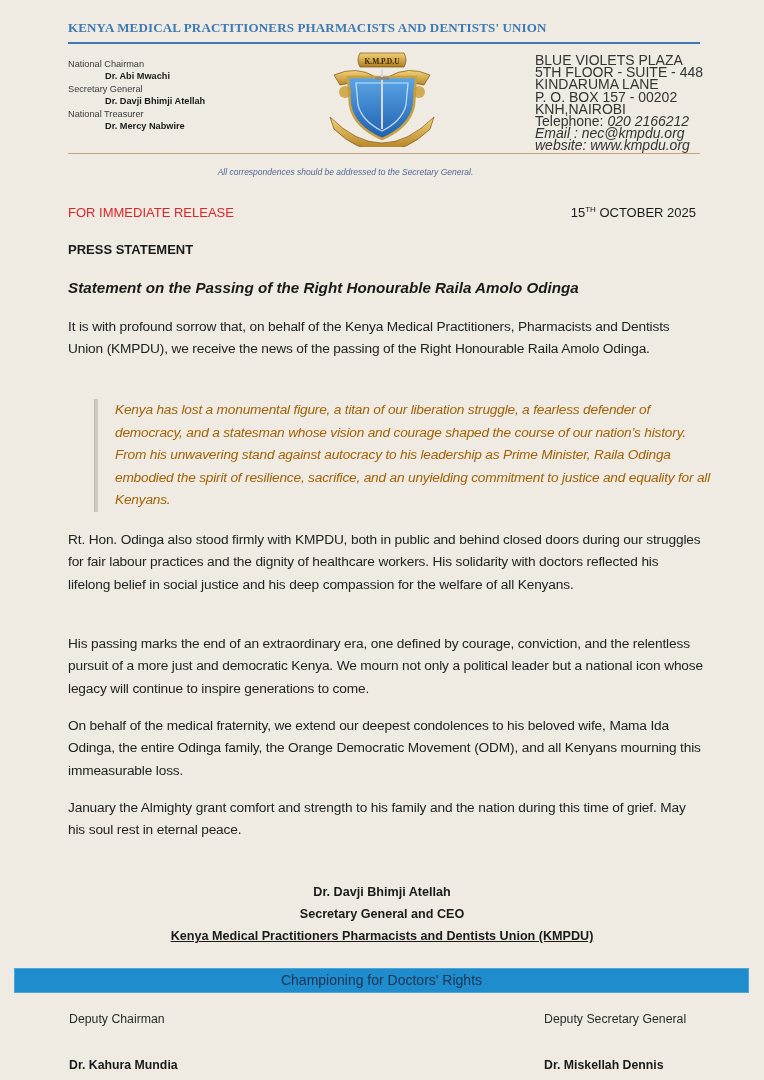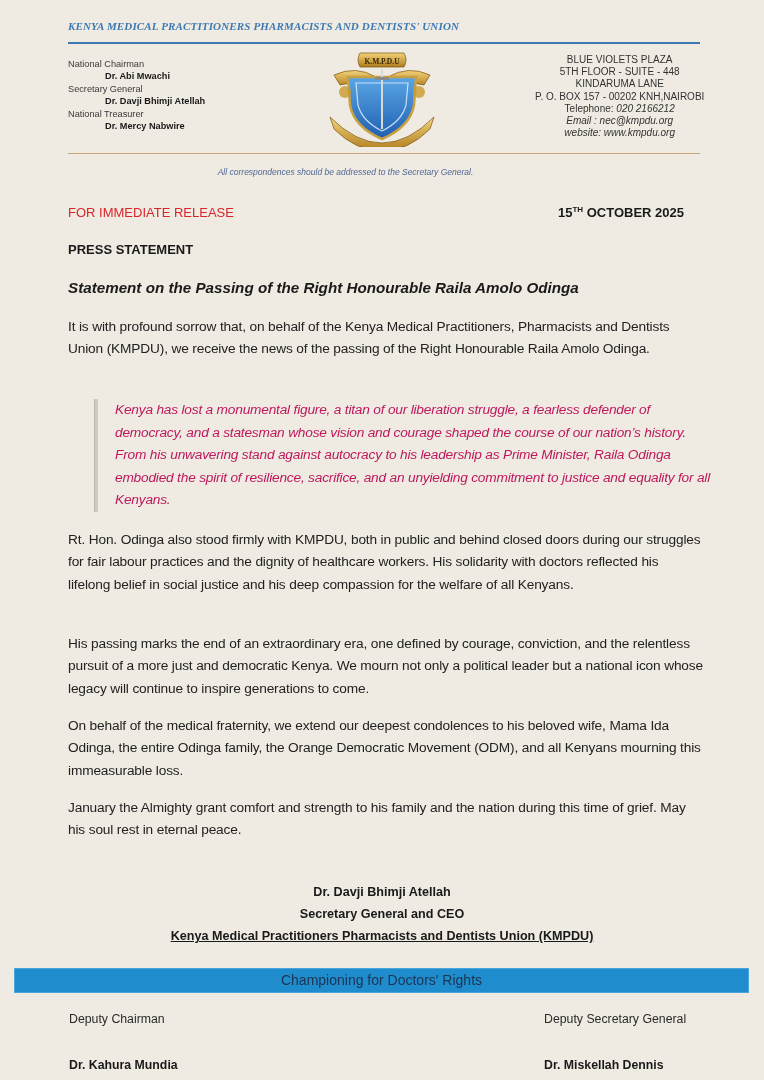--- a/index.html
+++ b/index.html
@@ -7,48 +7,48 @@
     width: 764px; height: 1080px; overflow: hidden;
     background: #efebe2;
     font-family: "Liberation Sans", "DejaVu Sans", sans-serif;
     color: #1f1f1f;
     position: relative;
   }
   .abs { position: absolute; }
   .org-title {
     left: 68px; top: 20px; width: 632px;
     font-family: "Liberation Serif", "DejaVu Serif", serif;
-    font-weight: bold; font-size: 11px; letter-spacing: 0.15px;
-    color: #3d79b3; white-space: nowrap; font-style: italic;
+    font-weight: bold; font-size: 13px; letter-spacing: 0.15px;
+    color: #3d79b3; white-space: nowrap;
   }
   .rule-blue { left: 68px; top: 42px; width: 632px; height: 2px; background: #3d79b3; }
   .officials { left: 68px; top: 58px; font-size: 9.2px; line-height: 12.4px; color: #333; }
   .officials .role { color: #3a3a3a; }
   .officials .name { font-weight: bold; padding-left: 37px; color: #1a1a1a; }
-  .address { left: 535px; top: 54px; font-size: 10px; line-height: 12.2px; color: #333; text-align: center; }
+  .address { left: 535px; top: 54px; font-size: 14px; line-height: 12.2px; color: #333; }
   .address .it { font-style: italic; }
   .logo { left: 326px; top: 47px; width: 112px; height: 100px; }
   .rule-tan { left: 68px; top: 153px; width: 632px; height: 1px; background: #c9a47d; }
   .correspondence {
     left: 0; top: 167px; width: 691px; text-align: center;
     font-size: 8.5px; font-style: italic; color: #4f6794;
   }
   .release { left: 68px; top: 205px; font-size: 13px; font-weight: normal; color: #d8262a; }
-  .date { right: 80px; top: 205px; font-size: 13px; font-weight: bold; color: #1a1a1a; }
+  .date { right: 68px; top: 205px; font-size: 13px; font-weight: normal; color: #1a1a1a; }
   .date sup { font-size: 8px; vertical-align: 5px; }
   .press { left: 68px; top: 242px; font-size: 13px; font-weight: bold; color: #1a1a1a; }
   .headline { left: 68px; top: 279px; font-size: 15.2px; font-weight: bold; font-style: italic; color: #1a1a1a; }
   .para {
     left: 68px; width: 636px; font-size: 13.7px; line-height: 22.3px; color: #222;
     letter-spacing: -0.15px;
   }
   .quote-bar { left: 94px; top: 399px; width: 3px; height: 113px; background: #cfcbc3; border-left: 1px solid #bdb9b1; }
   .quote {
     left: 115px; top: 399px; width: 600px; font-size: 13.7px; line-height: 22.5px;
-    font-style: italic; color: #be185d; letter-spacing: -0.2px;
+    font-style: italic; color: #a16207; letter-spacing: -0.2px;
   }
   .sig { left: 0; width: 764px; text-align: center; font-size: 12.6px; font-weight: bold; color: #1a1a1a; }
   .sig.u { text-decoration: underline; }
   .banner {
     left: 14px; top: 968px; width: 735px; height: 25px; background: #1e8ccd;
     border: 1px solid #4aa5db; box-sizing: border-box;
     text-align: center; font-size: 14px; line-height: 23px; color: #1b3553;
   }
   .foot-role { font-size: 12.3px; color: #2a2a2a; }
   .foot-name { font-size: 12.3px; font-weight: bold; color: #1a1a1a; margin-top: 29px; }

